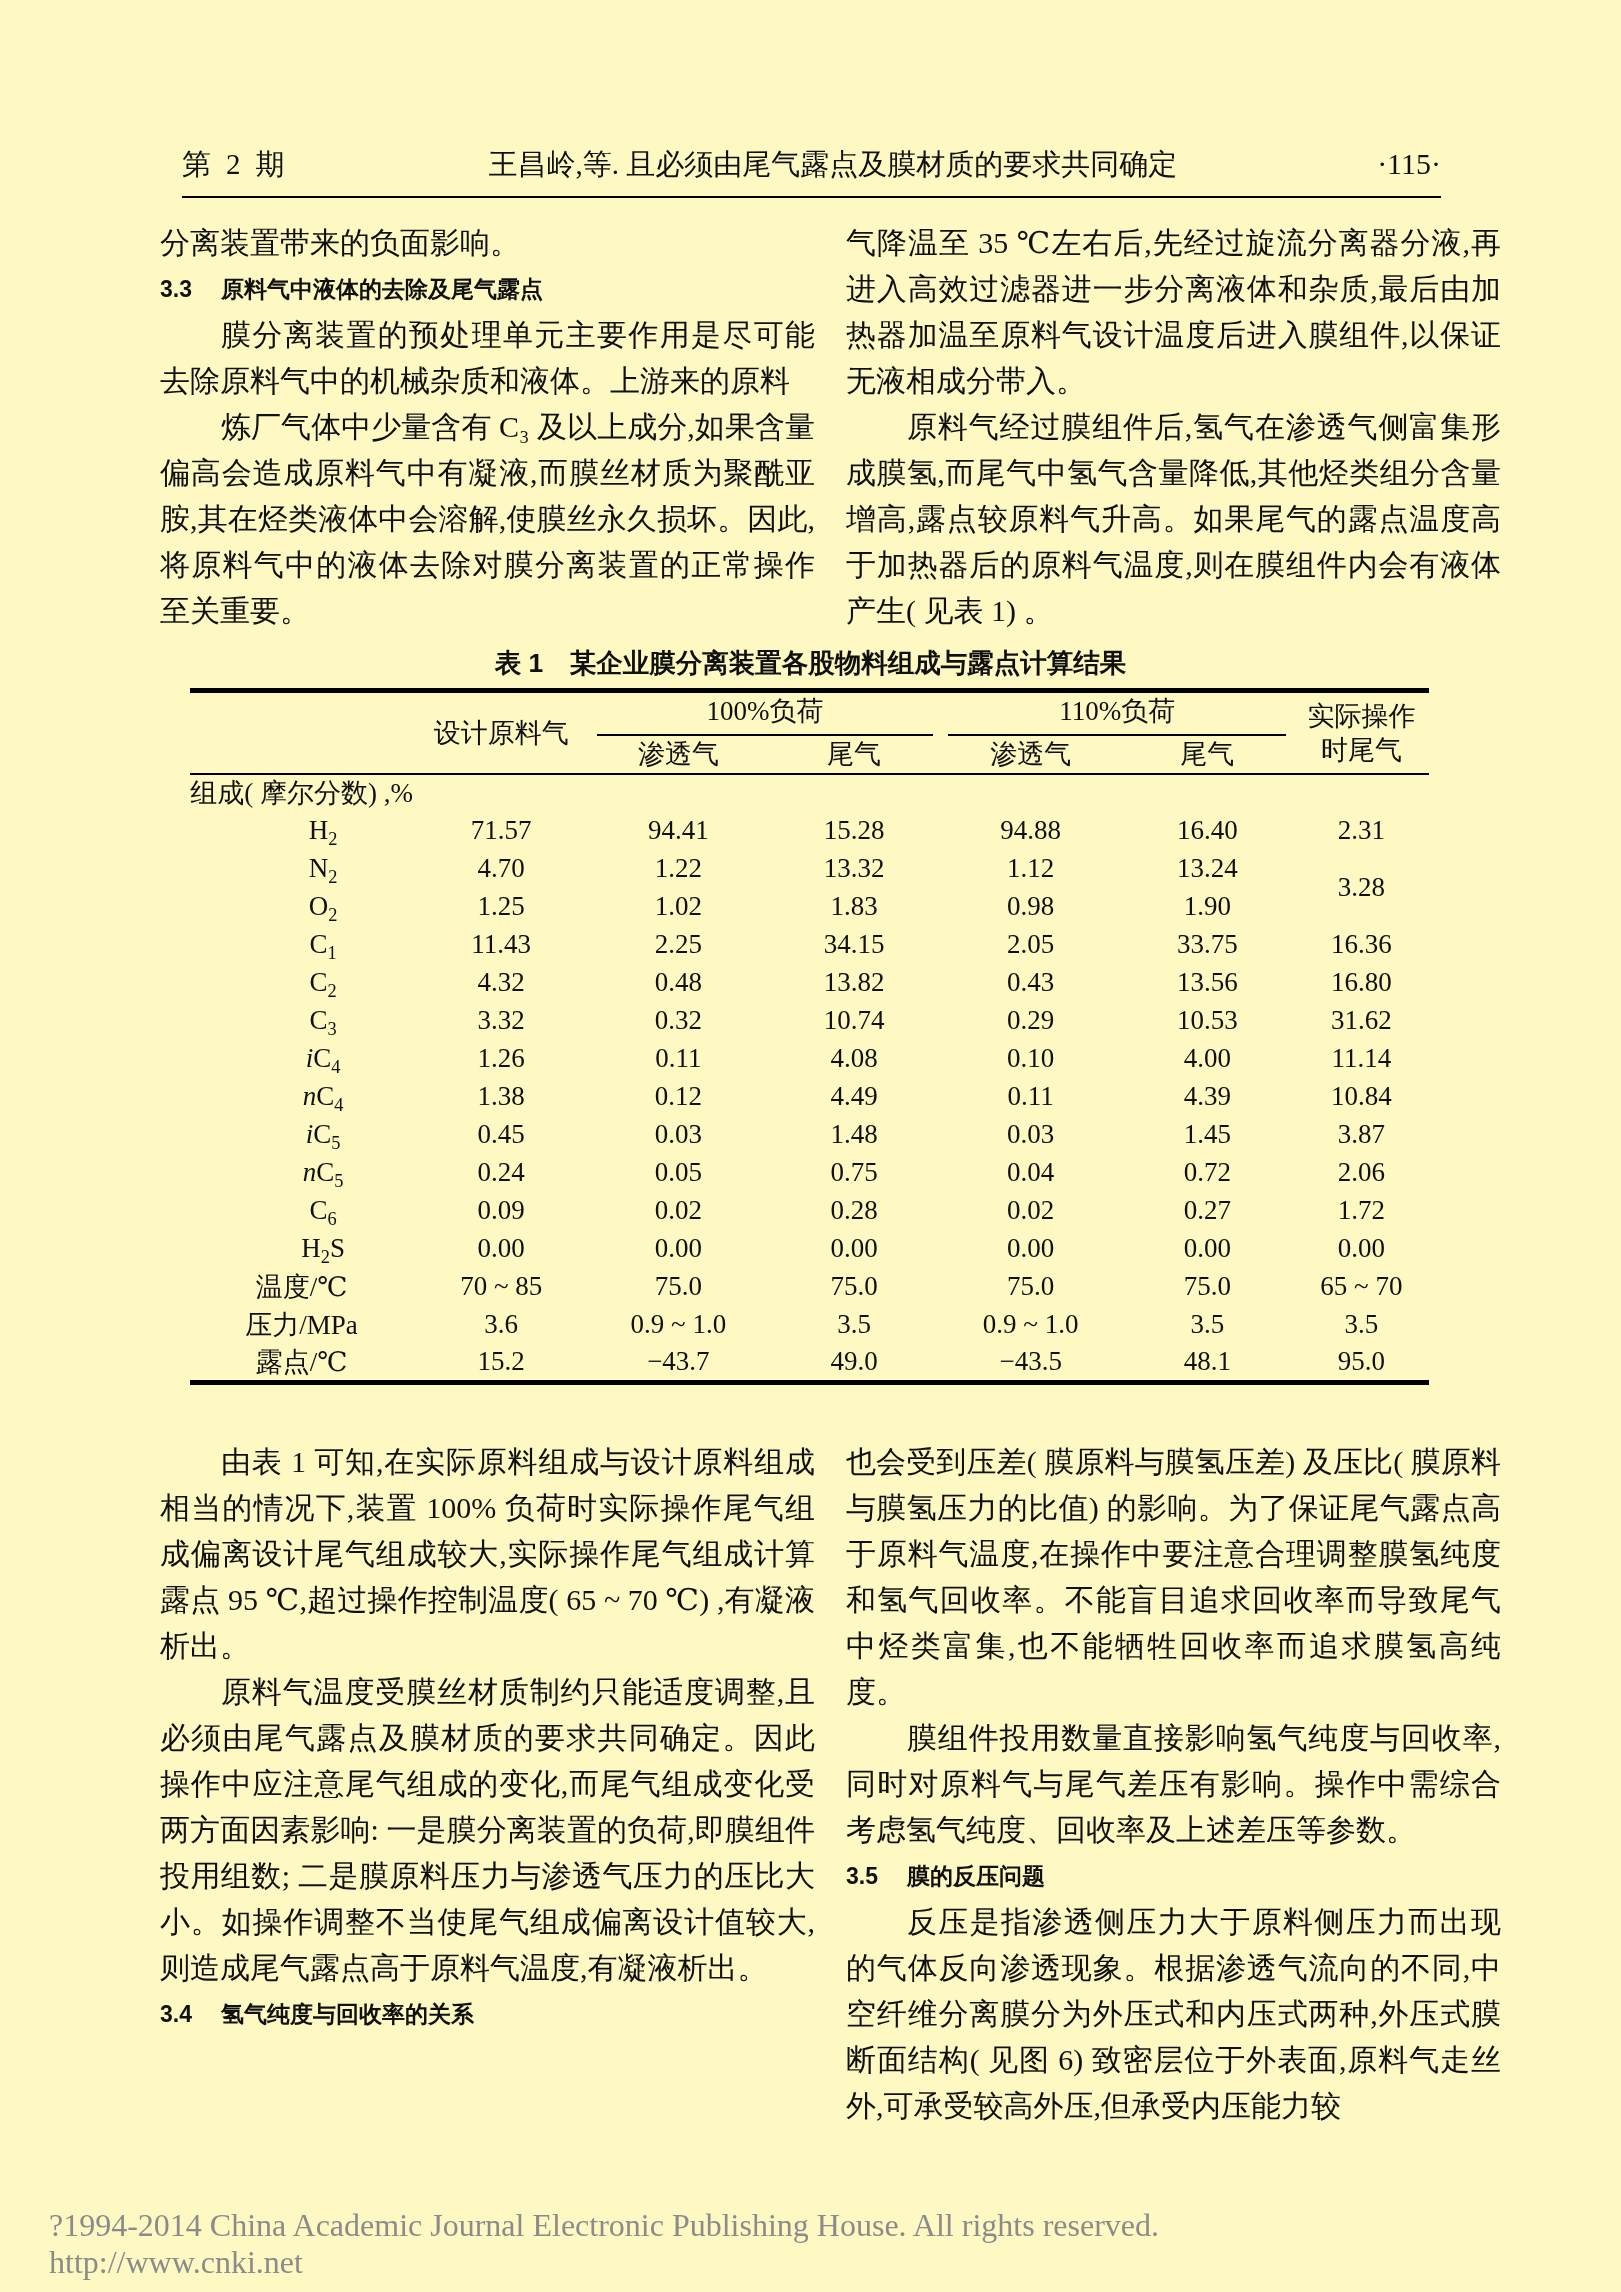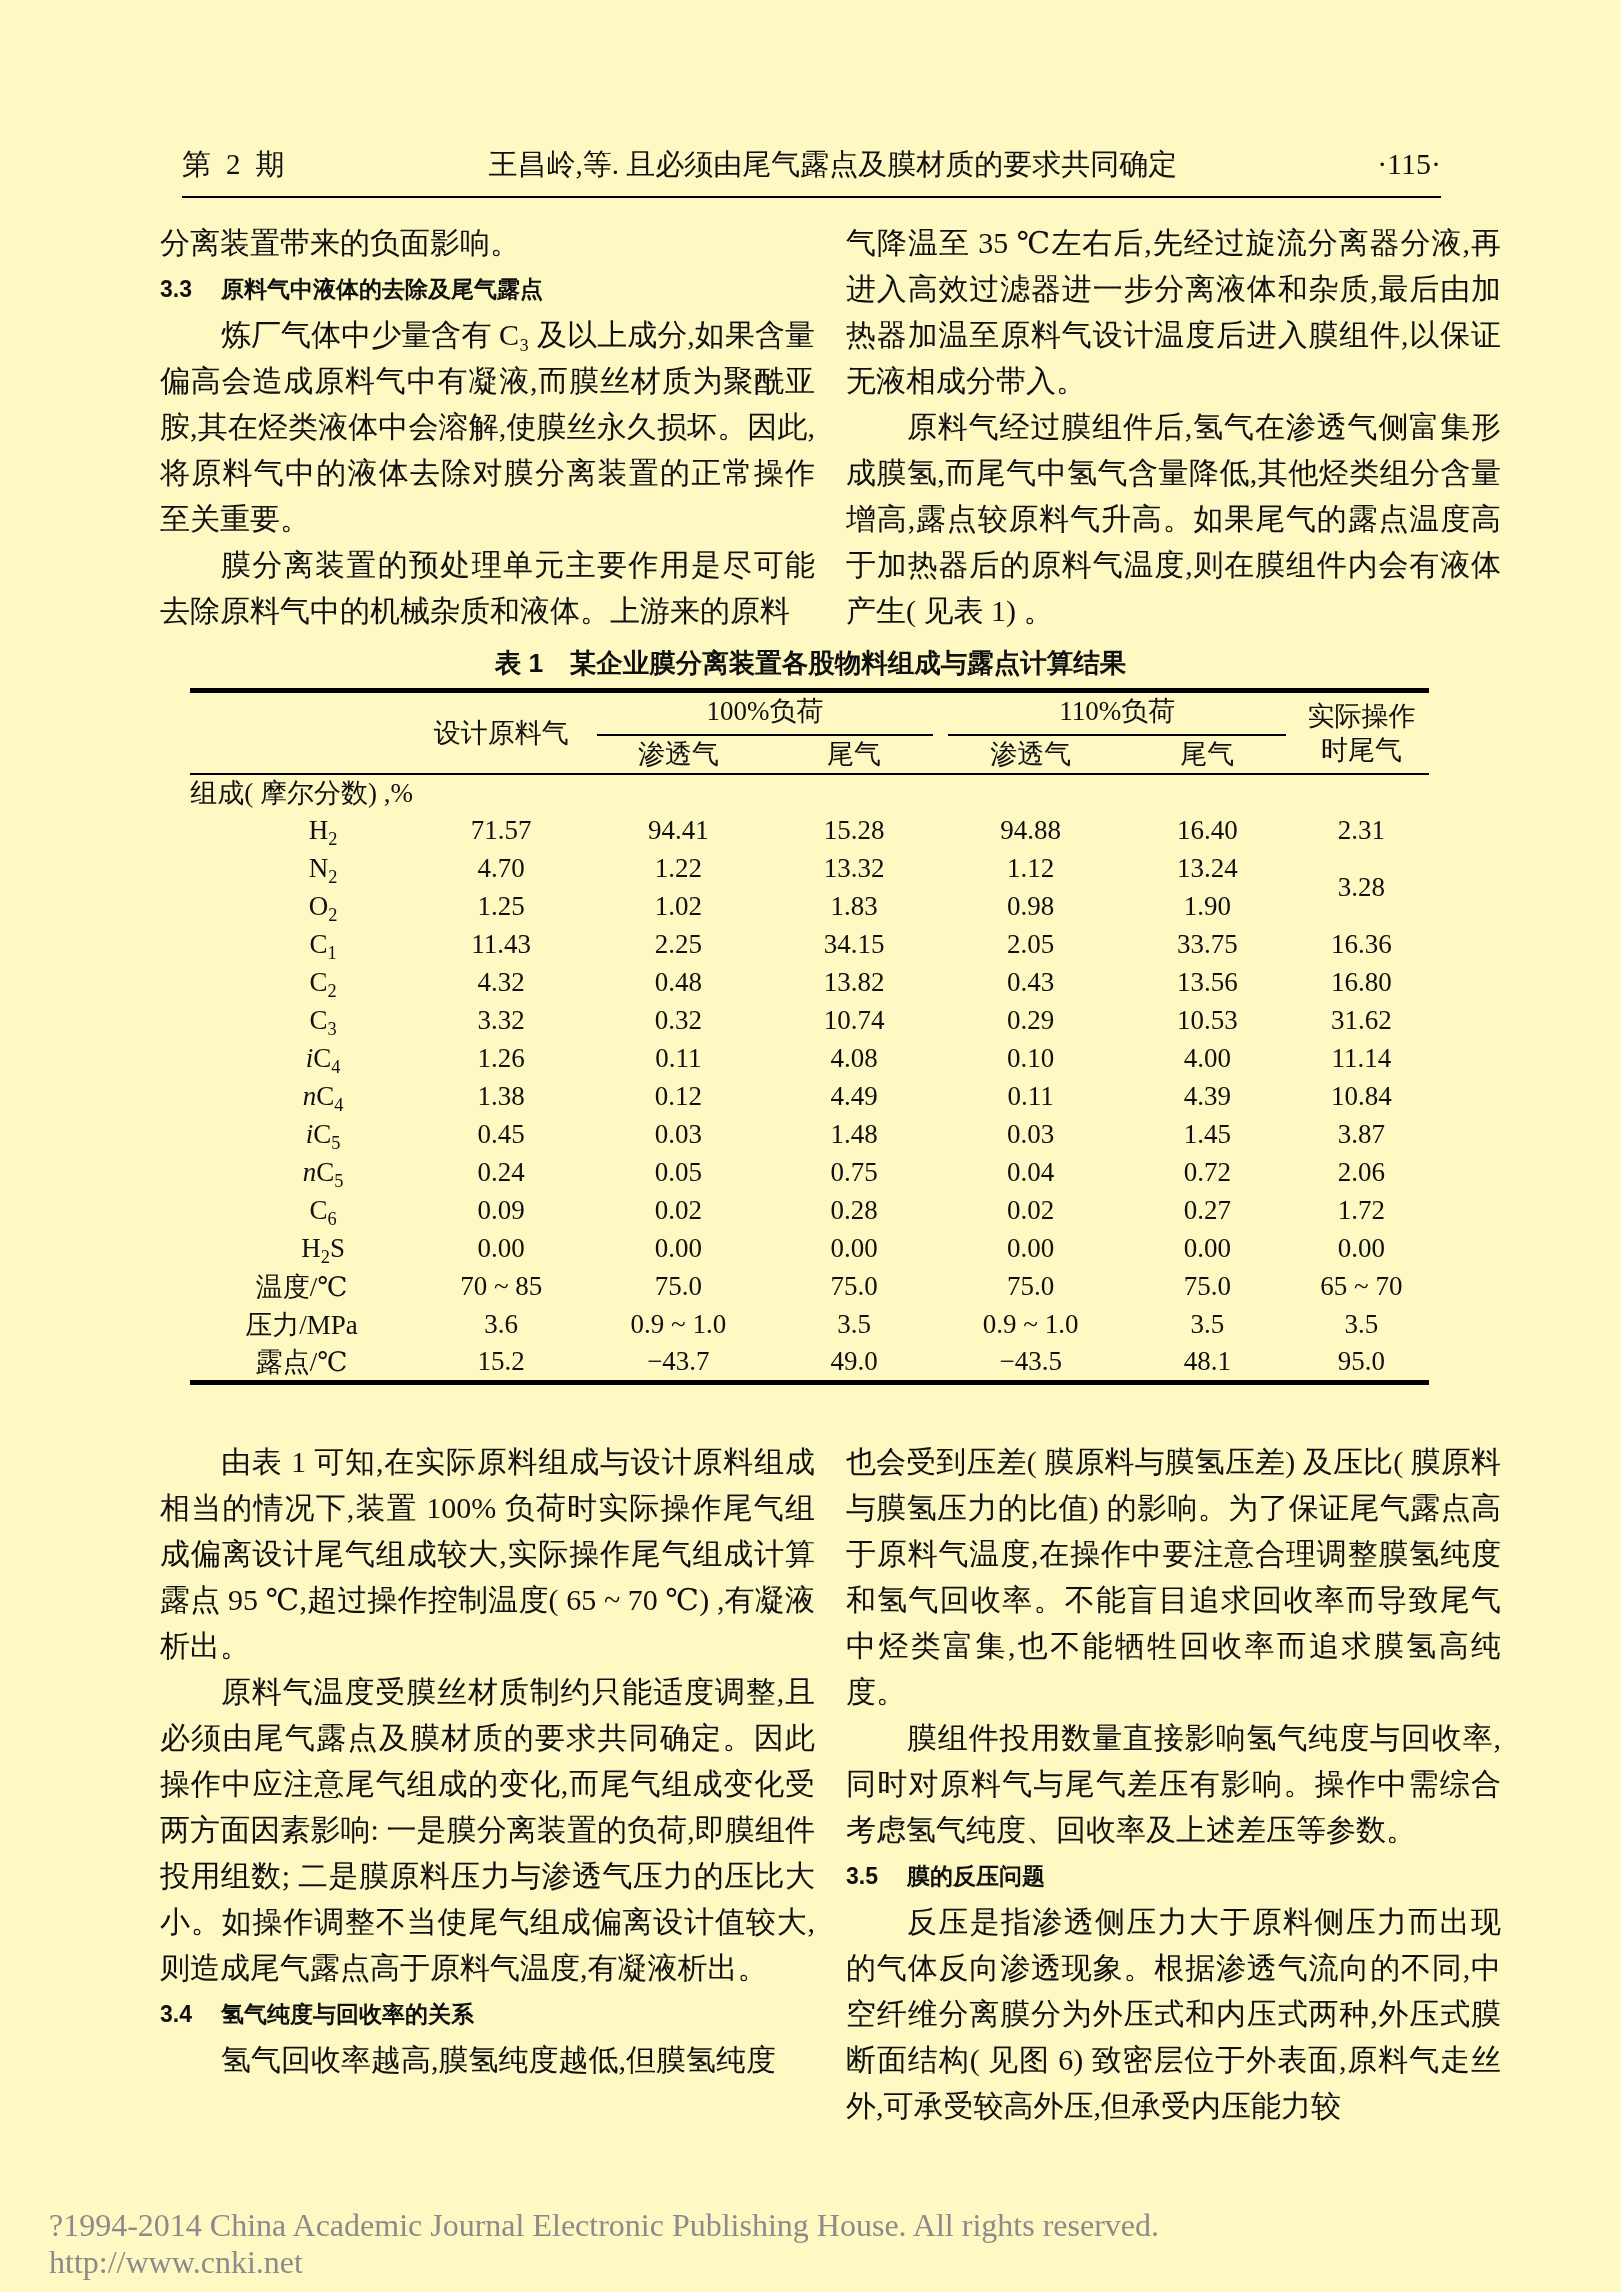--- a/index.html
+++ b/index.html
@@ -73,22 +73,22 @@
     <span class="issue">第 2 期</span>
     <span class="rtitle">王昌岭,等. 且必须由尾气露点及膜材质的要求共同确定</span>
     <span class="pageno">·115·</span>
   </div>
   <div class="head-rule"></div>
 
   <div class="cols top">
     <div class="col">
         <p class="para">分离装置带来的负面影响。</p>
         <p class="sec-head"><span class="sec-num">3.3</span><span>原料气中液体的去除及尾气露点</span></p>
+        <p class="para ind">膜分离装置的预处理单元主要作用是尽可能去除原料气中的机械杂质和液体。上游来的原料</p>
         <p class="para ind">炼厂气体中少量含有 C₃ 及以上成分,如果含量偏高会造成原料气中有凝液,而膜丝材质为聚酰亚胺,其在烃类液体中会溶解,使膜丝永久损坏。因此,将原料气中的液体去除对膜分离装置的正常操作至关重要。</p>
-        <p class="para ind">膜分离装置的预处理单元主要作用是尽可能去除原料气中的机械杂质和液体。上游来的原料</p>
       </div>
     <div class="col">
         <p class="para">气降温至 35 ℃左右后,先经过旋流分离器分液,再进入高效过滤器进一步分离液体和杂质,最后由加热器加温至原料气设计温度后进入膜组件,以保证无液相成分带入。</p>
         <p class="para ind">原料气经过膜组件后,氢气在渗透气侧富集形成膜氢,而尾气中氢气含量降低,其他烃类组分含量增高,露点较原料气升高。如果尾气的露点温度高于加热器后的原料气温度,则在膜组件内会有液体产生( 见表 1) 。</p>
       </div>
   </div>
 
   <div class="table-title">表 1　某企业膜分离装置各股物料组成与露点计算结果</div>
 
   <table class="data">
@@ -268,21 +268,20 @@
           <td>95.0</td>
         </tr>
       </tbody>
   </table>
 
   <div class="cols bottom">
     <div class="col">
         <p class="para ind">由表 1 可知,在实际原料组成与设计原料组成相当的情况下,装置 100% 负荷时实际操作尾气组成偏离设计尾气组成较大,实际操作尾气组成计算露点 95 ℃,超过操作控制温度( 65 ~ 70 ℃) ,有凝液析出。</p>
         <p class="para ind">原料气温度受膜丝材质制约只能适度调整,且必须由尾气露点及膜材质的要求共同确定。因此操作中应注意尾气组成的变化,而尾气组成变化受两方面因素影响: 一是膜分离装置的负荷,即膜组件投用组数; 二是膜原料压力与渗透气压力的压比大小。如操作调整不当使尾气组成偏离设计值较大,则造成尾气露点高于原料气温度,有凝液析出。</p>
         <p class="sec-head"><span class="sec-num">3.4</span><span>氢气纯度与回收率的关系</span></p>
-        <p class="para ind">氢气回收率越高,膜氢纯度越低,但膜氢纯度</p>
       </div>
     <div class="col">
         <p class="para">也会受到压差( 膜原料与膜氢压差) 及压比( 膜原料与膜氢压力的比值) 的影响。为了保证尾气露点高于原料气温度,在操作中要注意合理调整膜氢纯度和氢气回收率。不能盲目追求回收率而导致尾气中烃类富集,也不能牺牲回收率而追求膜氢高纯度。</p>
         <p class="para ind">膜组件投用数量直接影响氢气纯度与回收率,同时对原料气与尾气差压有影响。操作中需综合考虑氢气纯度、回收率及上述差压等参数。</p>
         <p class="sec-head"><span class="sec-num">3.5</span><span>膜的反压问题</span></p>
         <p class="para ind">反压是指渗透侧压力大于原料侧压力而出现的气体反向渗透现象。根据渗透气流向的不同,中空纤维分离膜分为外压式和内压式两种,外压式膜断面结构( 见图 6) 致密层位于外表面,原料气走丝外,可承受较高外压,但承受内压能力较</p>
       </div>
   </div>
 
   <div class="footer">

